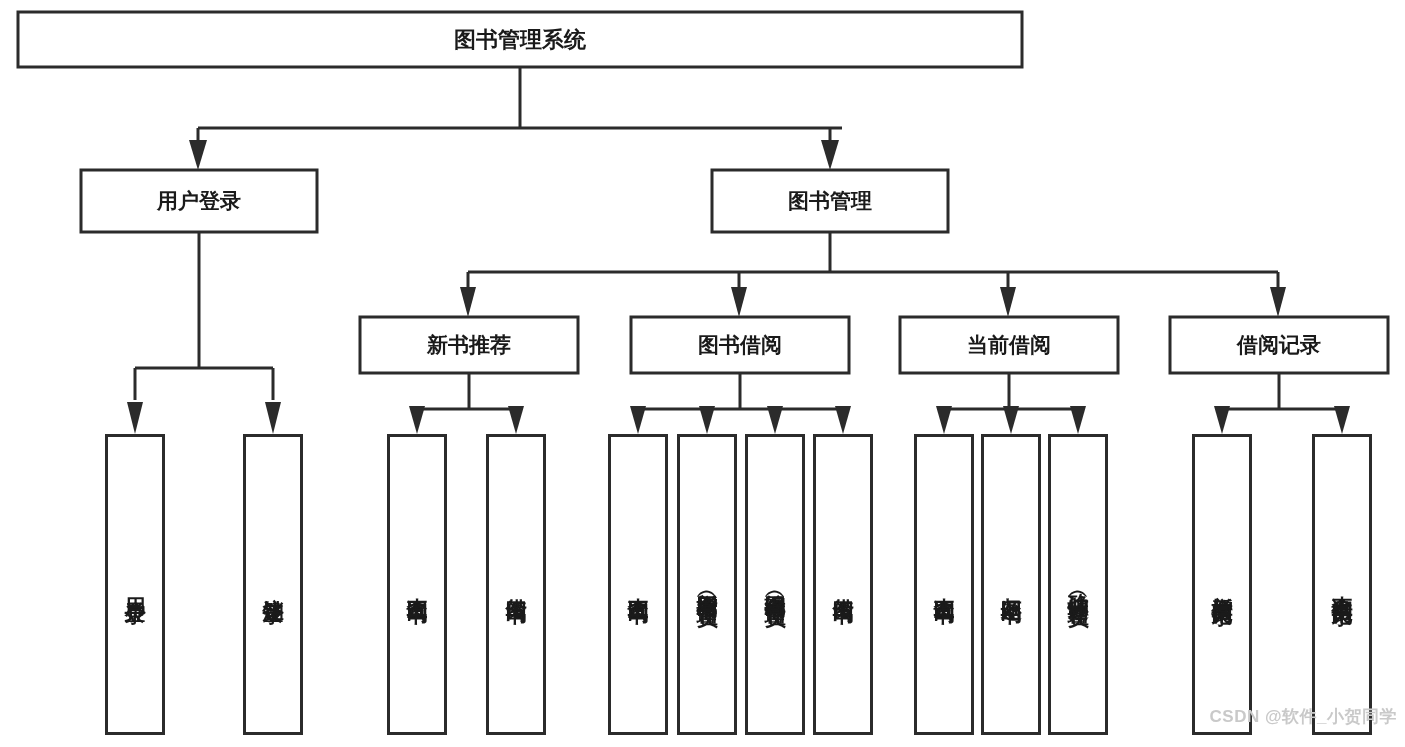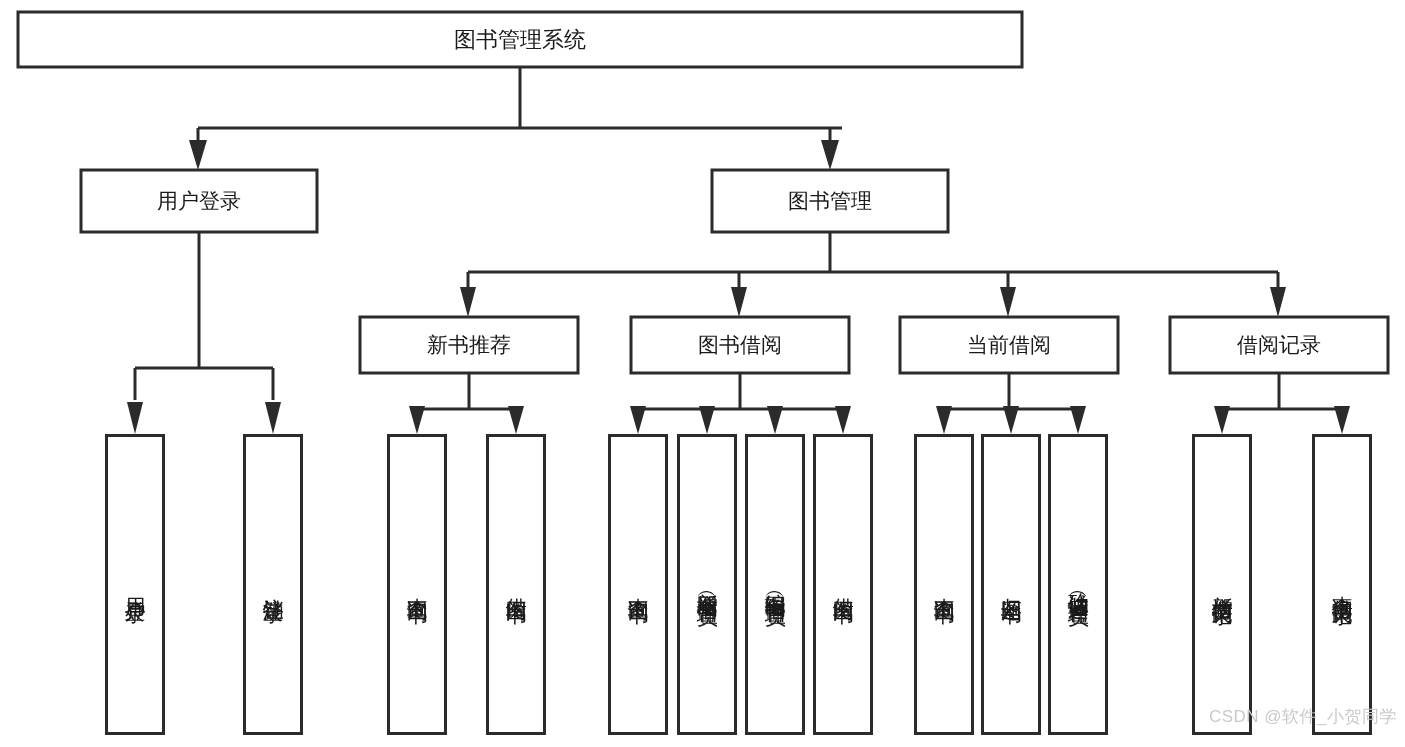--- a/index.html
+++ b/index.html
@@ -13,20 +13,21 @@
     font-family: "Liberation Sans", "DejaVu Sans", sans-serif;
     overflow: hidden;
     position: relative;
   }
   #diagram-root {
     position: absolute;
     left: 0;
     top: 0;
     width: 1405px;
     height: 732px;
+    font-weight: bold;
   }
   svg.flow {
     display: block;
     width: 1405px;
     height: 747px;
   }
   .node-rect {
     fill: #ffffff;
     stroke: #2b2b2b;
     stroke-width: 3;

